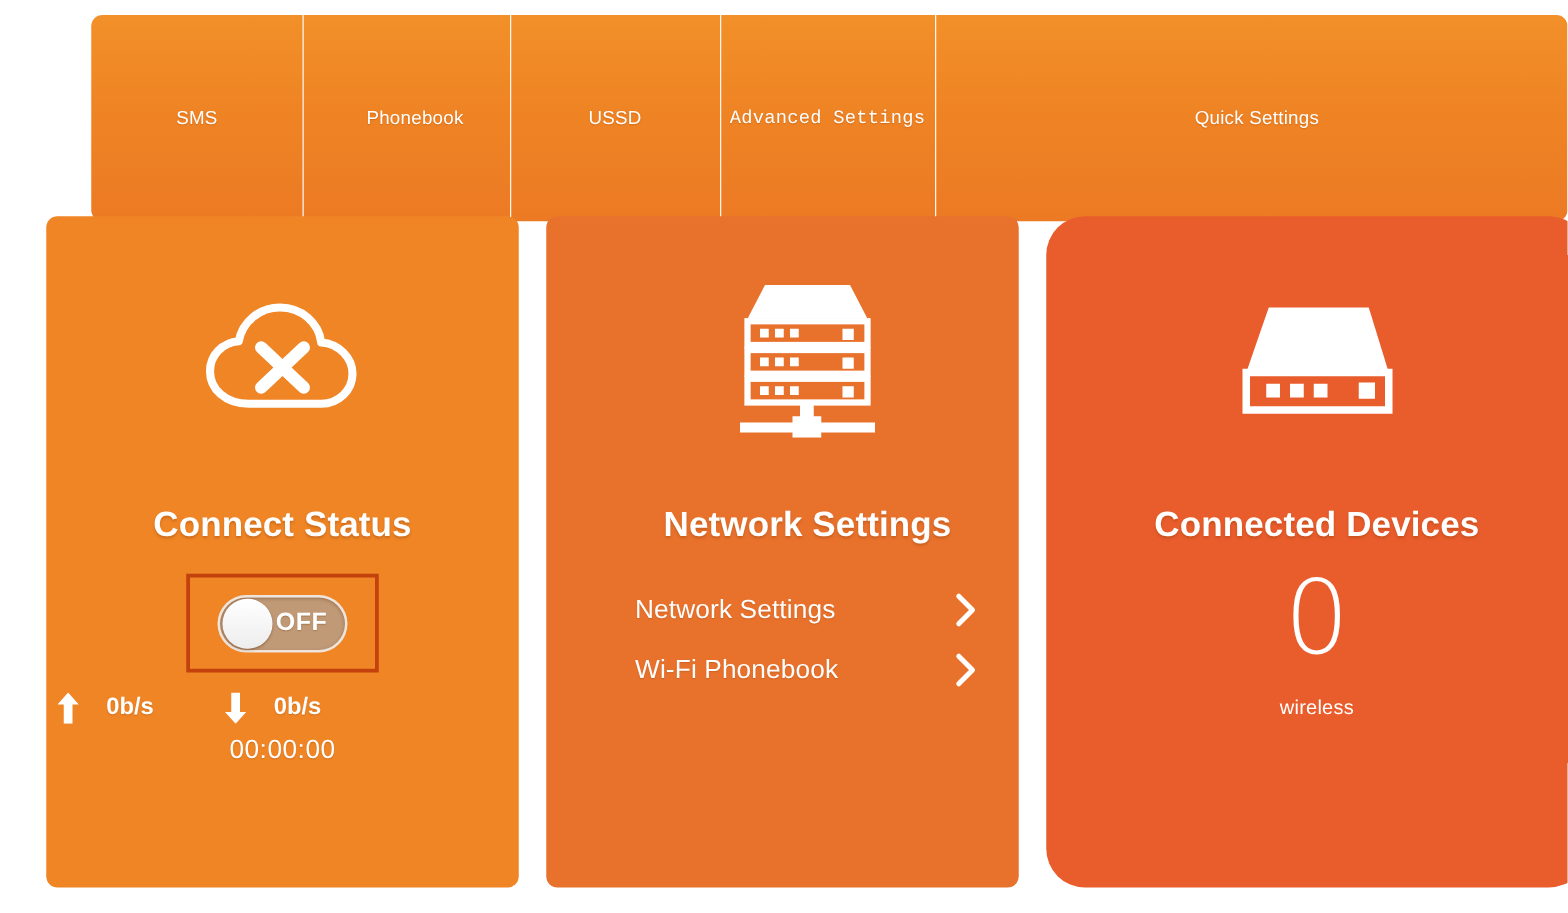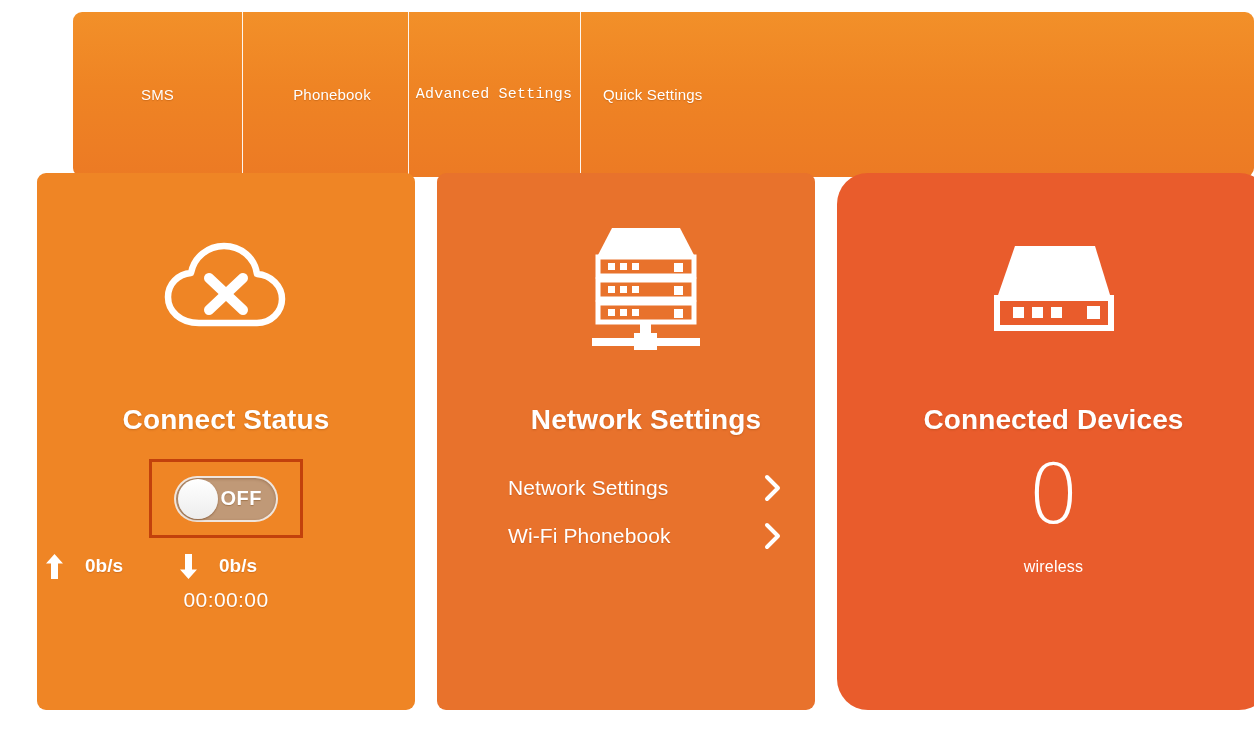--- a/index.html
+++ b/index.html
@@ -58,21 +58,21 @@
     width: 1px;
     background: rgba(255,255,255,0.92);
   }
 
   .nav-item-0 { width: 169px; }
   .nav-item-1 { width: 166px; padding-left: 28px; }
   .nav-item-2 { width: 168px; }
   .nav-item-3 { width: 172px; font-family: Liberation Mono, monospace; }
   .nav-item-4 {
     flex: 1;
-    justify-content: flex-start;
+    justify-content: center;
     padding-left: 23px;
   }
 
   
   .cards {
     position: absolute;
     left: 37px;
     top: 173px;
     width: 1233px;
     height: 537px;
@@ -240,20 +240,23 @@
 <body>
 
 <div class="page">
 
   <div class="navbar">
     <div class="nav-item nav-item-0">
       <span>SMS</span>
     </div>
     <div class="nav-item nav-item-1">
       <span>Phonebook</span>
+    </div>
+    <div class="nav-item nav-item-2">
+      <span>USSD</span>
     </div>
     <div class="nav-item nav-item-3">
       <span>Advanced Settings</span>
     </div>
     <div class="nav-item nav-item-4">
       <span>Quick Settings</span>
     </div>
   </div>
 
   <div class="cards">

